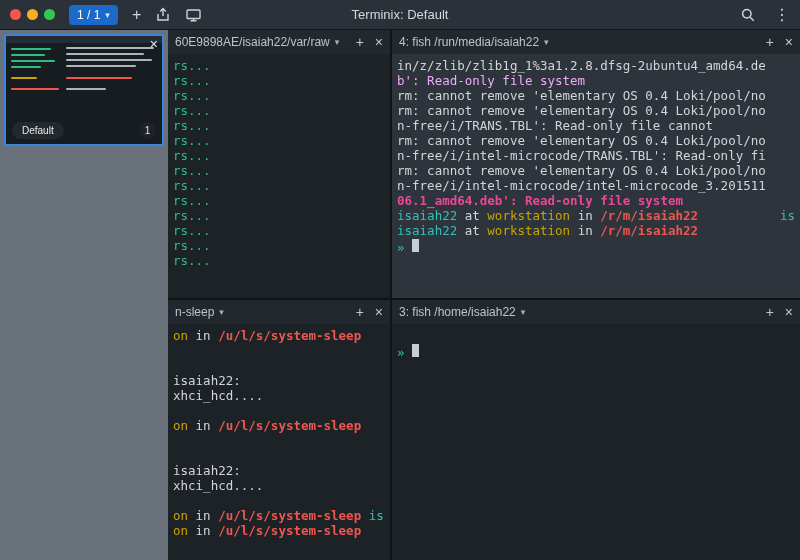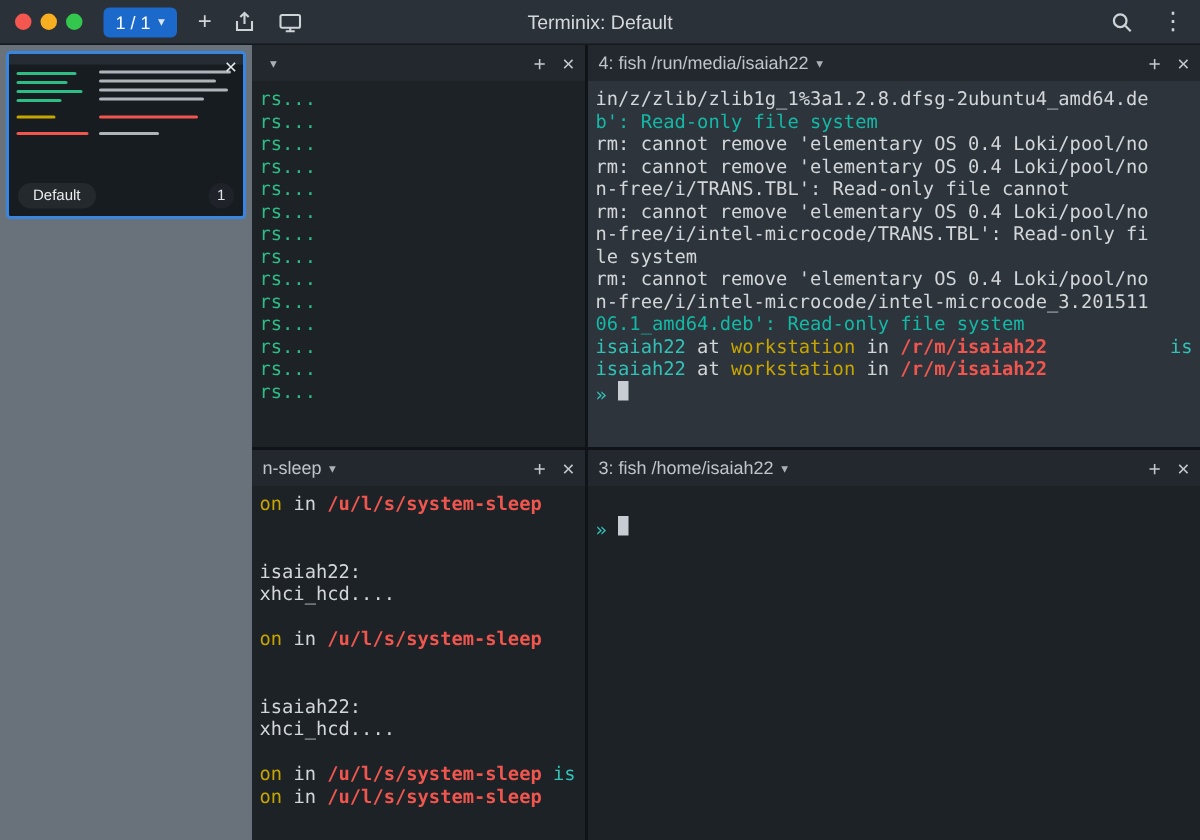--- a/index.html
+++ b/index.html
@@ -133,20 +133,21 @@
         <button class="thumb-close">×</button>
         <span class="thumb-label">Default</span>
         <span class="thumb-badge">1</span>
       </div>
     </aside>
 
     <main class="main">
 
       <section class="pane">
         <div class="pane-header">
+          <span class="pane-title">60E9898AE/isaiah22/var/raw</span>
           <span class="caret">▾</span>
           <span class="ph-spacer"></span>
           <button class="ph-btn">+</button>
           <button class="ph-btn">×</button>
         </div>
         <div class="pane-content">
             <div class="tline"><span class="lseg"><span style="color: rgb(46, 189, 133);">rs...</span></span></div>
             <div class="tline"><span class="lseg"><span style="color: rgb(46, 189, 133);">rs...</span></span></div>
             <div class="tline"><span class="lseg"><span style="color: rgb(46, 189, 133);">rs...</span></span></div>
             <div class="tline"><span class="lseg"><span style="color: rgb(46, 189, 133);">rs...</span></span></div>
@@ -166,30 +167,29 @@
       <section class="pane focused">
         <div class="pane-header">
           <span class="pane-title">4: fish /run/media/isaiah22</span>
           <span class="caret">▾</span>
           <span class="ph-spacer"></span>
           <button class="ph-btn">+</button>
           <button class="ph-btn">×</button>
         </div>
         <div class="pane-content">
             <div class="tline"><span class="lseg"><span style="color: rgb(210, 214, 218);">in/z/zlib/zlib1g_1%3a1.2.8.dfsg-2ubuntu4_amd64.de</span></span></div>
-            <div class="tline"><span class="lseg"><span style="color: #14b8a6;">b': Read-only file system</span></span></div>
+            <div class="tline"><span class="lseg"><span style="color: #f0abfc;">b': Read-only file system</span></span></div>
             <div class="tline"><span class="lseg"><span style="color: rgb(210, 214, 218);">rm: cannot remove 'elementary OS 0.4 Loki/pool/no</span></span></div>
             <div class="tline"><span class="lseg"><span style="color: rgb(210, 214, 218);">rm: cannot remove 'elementary OS 0.4 Loki/pool/no</span></span></div>
             <div class="tline"><span class="lseg"><span style="color: rgb(210, 214, 218);">n-free/i/TRANS.TBL': Read-only file cannot</span></span></div>
             <div class="tline"><span class="lseg"><span style="color: rgb(210, 214, 218);">rm: cannot remove 'elementary OS 0.4 Loki/pool/no</span></span></div>
             <div class="tline"><span class="lseg"><span style="color: rgb(210, 214, 218);">n-free/i/intel-microcode/TRANS.TBL': Read-only fi</span></span></div>
-            <div class="tline"><span class="lseg"><span style="color: rgb(210, 214, 218);">le system</span></span></div>
             <div class="tline"><span class="lseg"><span style="color: rgb(210, 214, 218);">rm: cannot remove 'elementary OS 0.4 Loki/pool/no</span></span></div>
             <div class="tline"><span class="lseg"><span style="color: rgb(210, 214, 218);">n-free/i/intel-microcode/intel-microcode_3.201511</span></span></div>
-            <div class="tline"><span class="lseg"><span style="color: #14b8a6;">06.1_amd64.deb': Read-only file system</span></span></div>
+            <div class="tline"><span class="lseg"><span style="color: #ec4899; font-weight: bold;">06.1_amd64.deb': Read-only file system</span></span></div>
             <div class="tline"><span class="lseg"><span style="color: rgb(50, 192, 183);">isaiah22</span><span style="color: rgb(210, 214, 218);"> at </span><span style="color: rgb(199, 165, 0);">workstation</span><span style="color: rgb(210, 214, 218);"> in </span><span class="bold" style="color: rgb(240, 86, 78);">/r/m/isaiah22</span></span><span class="rseg"><span style="color: rgb(50, 192, 183);">is</span></span></div>
             <div class="tline"><span class="lseg"><span style="color: rgb(50, 192, 183);">isaiah22</span><span style="color: rgb(210, 214, 218);"> at </span><span style="color: rgb(199, 165, 0);">workstation</span><span style="color: rgb(210, 214, 218);"> in </span><span class="bold" style="color: rgb(240, 86, 78);">/r/m/isaiah22</span></span></div>
             <div class="tline"><span class="lseg"><span style="color: rgb(50, 192, 183);">» </span><span class="cursor"></span></span></div>
           </div>
       </section>
 
       <section class="pane">
         <div class="pane-header">
           <span class="pane-title">n-sleep</span>
           <span class="caret">▾</span>

